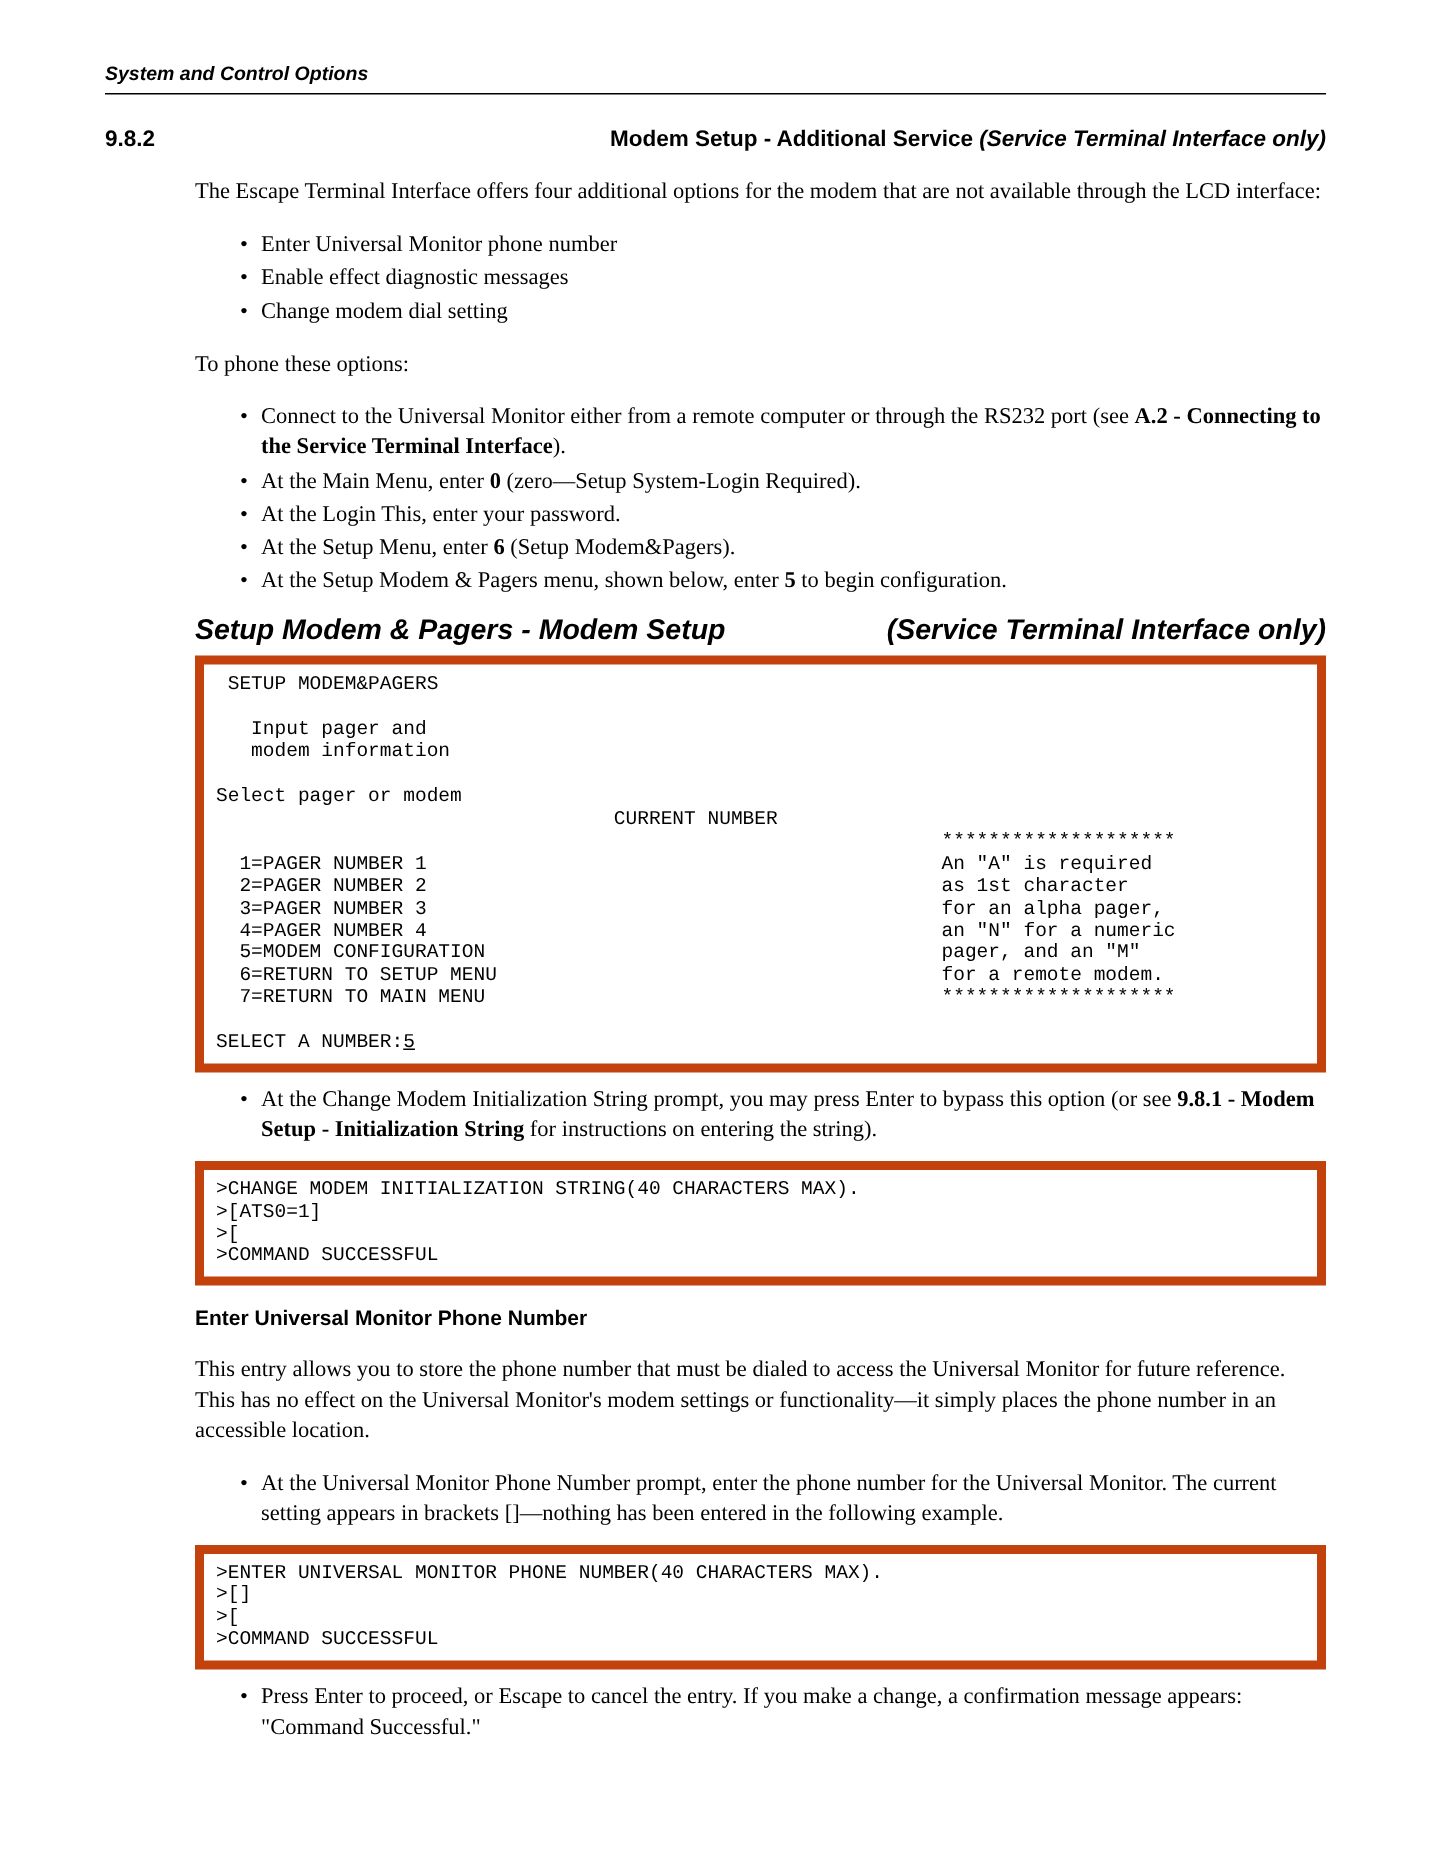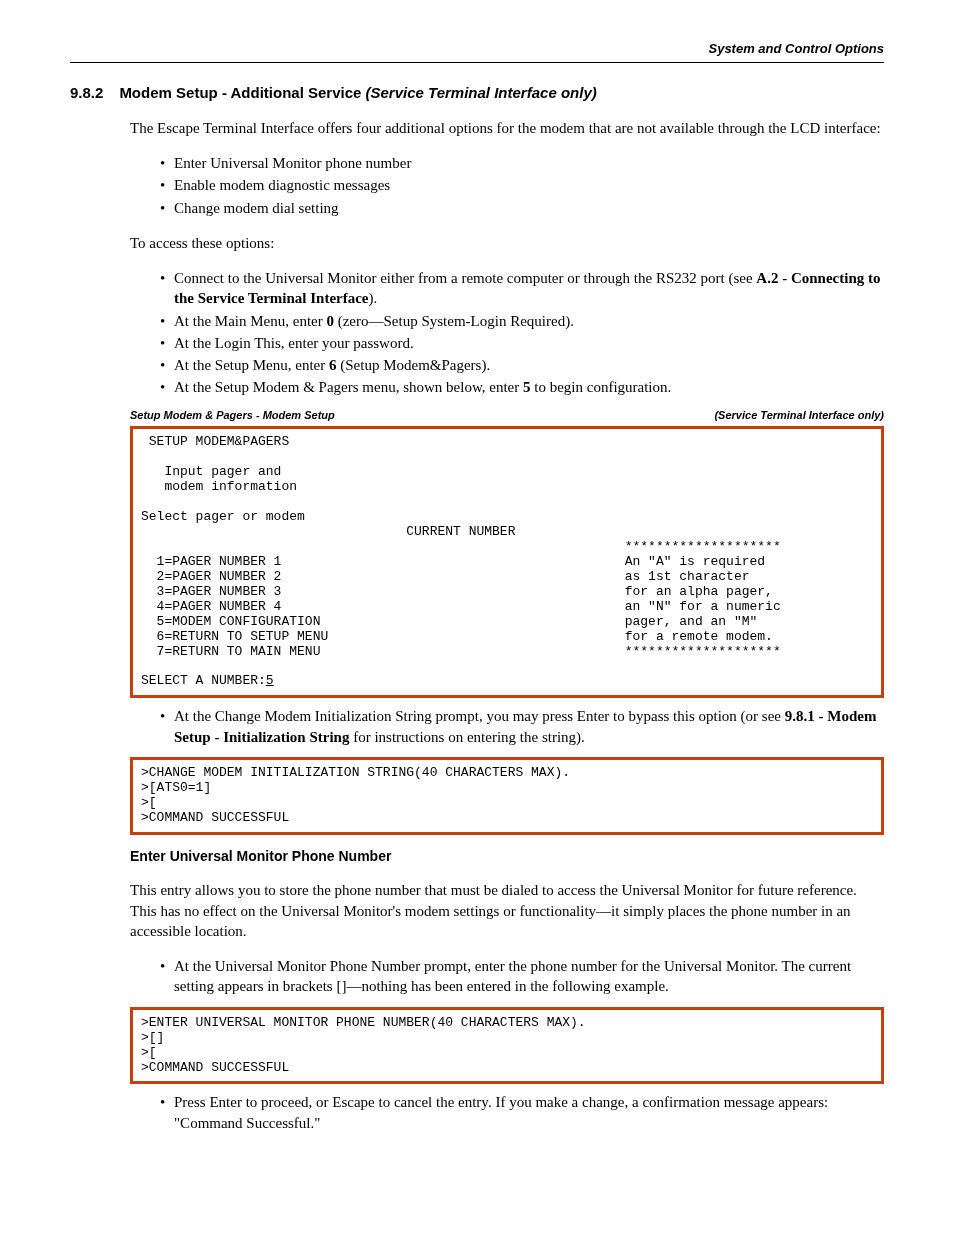--- a/index.html
+++ b/index.html
@@ -5,39 +5,40 @@
   body {
     font-family: "Times New Roman", Times, serif;
     font-size: 15px;
     line-height: 1.35;
     margin: 0;
     padding: 40px 70px 40px 70px;
     color: #000;
     background: #fff;
   }
   .header-right {
-    text-align: right;
+    text-align: left;
     font-family: Arial, Helvetica, sans-serif;
     font-weight: bold;
     font-style: italic;
     font-size: 13px;
     margin-bottom: 4px;
   }
   hr.top-rule {
     border: none;
     border-top: 1px solid #000;
     margin: 0 0 20px 0;
   }
   .sec-row {
     display: flex;
     gap: 16px;
     font-family: Arial, Helvetica, sans-serif;
     font-weight: bold;
     font-size: 15px;
     margin-bottom: 10px;
+    text-align: right;
   }
   .sec-num { flex: 0 0 auto; }
   .sec-title { flex: 1; }
   .sec-title .ital { font-style: italic; }
   .body-indent { margin-left: 60px; }
   ul.bullets {
     margin: 6px 0 10px 0;
     padding-left: 30px;
   }
   ul.bullets li {
@@ -50,28 +51,28 @@
     content: "•";
     position: absolute;
     left: 0;
   }
   .subhead-row {
     display: flex;
     justify-content: space-between;
     font-family: Arial, Helvetica, sans-serif;
     font-weight: bold;
     font-style: italic;
-    font-size: 11px;
+    font-size: 19px;
     margin: 10px 0 4px 0;
   }
   pre.terminal {
     font-family: "Courier New", Courier, monospace;
     font-size: 13px;
     line-height: 1.15;
-    border: 3px solid #c2410c;
+    border: 6px solid #c2410c;
     padding: 6px 8px;
     margin: 4px 0 8px 0;
     white-space: pre;
     overflow: hidden;
   }
   .run-head {
     font-family: Arial, Helvetica, sans-serif;
     font-weight: bold;
     font-size: 14px;
     margin: 12px 0 6px 0;
@@ -91,25 +92,25 @@
     <span>Modem Setup - Additional Service </span><span class="ital">(Service Terminal Interface only)</span>
   </div>
 </div>
 
 <div class="body-indent">
 
   <p>The Escape Terminal Interface offers four additional options for the modem that are not available through the LCD interface:</p>
 
   <ul class="bullets">
     <li>Enter Universal Monitor phone number</li>
-    <li>Enable modem diagnostic messages</li>
+    <li>Enable effect diagnostic messages</li>
     <li>Change modem dial setting</li>
   </ul>
 
-  <p>To access these options:</p>
+  <p>To phone these options:</p>
 
   <ul class="bullets">
     <li>Connect to the Universal Monitor either from a remote computer or through the RS232 port (see <b>A.2 - Connecting to the Service Terminal Interface</b>).</li>
     <li>At the Main Menu, enter <b>0</b> (zero—Setup System-Login Required).</li>
     <li>At the Login This, enter your password.</li>
     <li>At the Setup Menu, enter <b>6</b> (Setup Modem&amp;Pagers).</li>
     <li>At the Setup Modem &amp; Pagers menu, shown below, enter <b>5</b> to begin configuration.</li>
   </ul>
 
   <div class="subhead-row">

